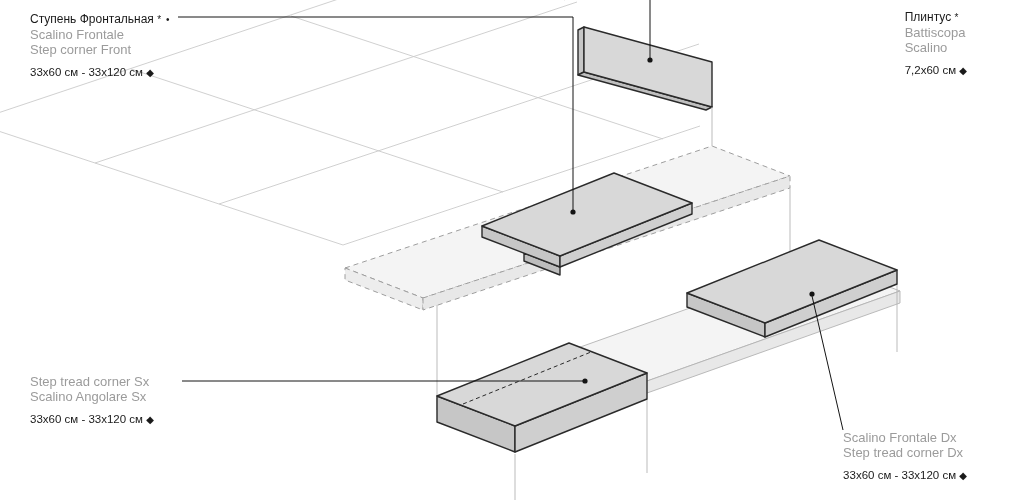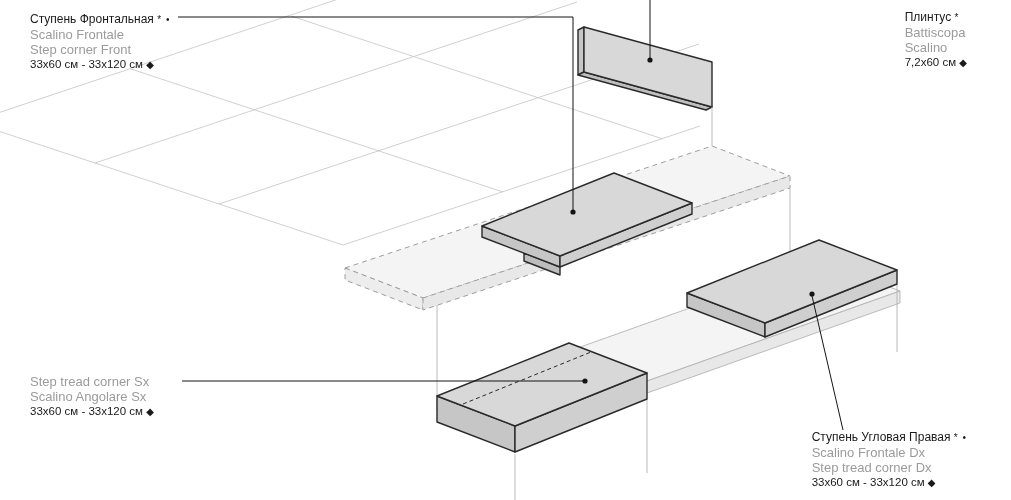--- a/index.html
+++ b/index.html
@@ -6,21 +6,21 @@
   body{
     width:1011px;height:500px;position:relative;overflow:hidden;
     background:#ffffff;
     font-family:"Liberation Sans", sans-serif;
   }
   svg{position:absolute;left:0;top:0;}
   .label{position:absolute;font-size:12px;line-height:15px;color:#1a1a1a;white-space:nowrap;}
   .label .title{color:#1a1a1a;font-size:12px;}
   .label .mk{font-size:10px;color:#1a1a1a;letter-spacing:1px;}
   .label .sub{color:#9b9b9b;font-size:13px;}
-  .label .size{color:#1a1a1a;font-size:11.5px;margin-top:0;}
+  .label .size{color:#1a1a1a;font-size:11.5px;margin-top:8px;}
   .label .dia{font-size:10px;}
   .alignR{text-align:left;}
   #label-front{left:30px;top:12px;}
   #label-bullnose{right:44px;top:10px;}
   #label-corner-left{left:30px;top:374px;}
   #label-corner-right{right:44px;top:430px;}
 </style>
 </head>
 <body>
 
@@ -113,17 +113,16 @@
   <div class="size"><span>7,2x60 см</span> <span class="dia">◆</span></div>
 </div>
 
 <div class="label" id="label-corner-left">
   <div class="sub">Step tread corner Sx</div>
   <div class="sub">Scalino Angolare Sx</div>
   <div class="size"><span>33x60 см  - 33x120 см</span> <span class="dia">◆</span></div>
 </div>
 
 <div class="label alignR" id="label-corner-right">
-  <div class="title"><span>Ступень Угловая Правая</span> <span class="mk">* •</span></div>
   <div class="sub">Scalino Frontale Dx</div>
   <div class="sub">Step tread corner Dx</div>
   <div class="size"><span>33x60 см - 33x120 см</span> <span class="dia">◆</span></div>
 </div>
 
 </body></html>

